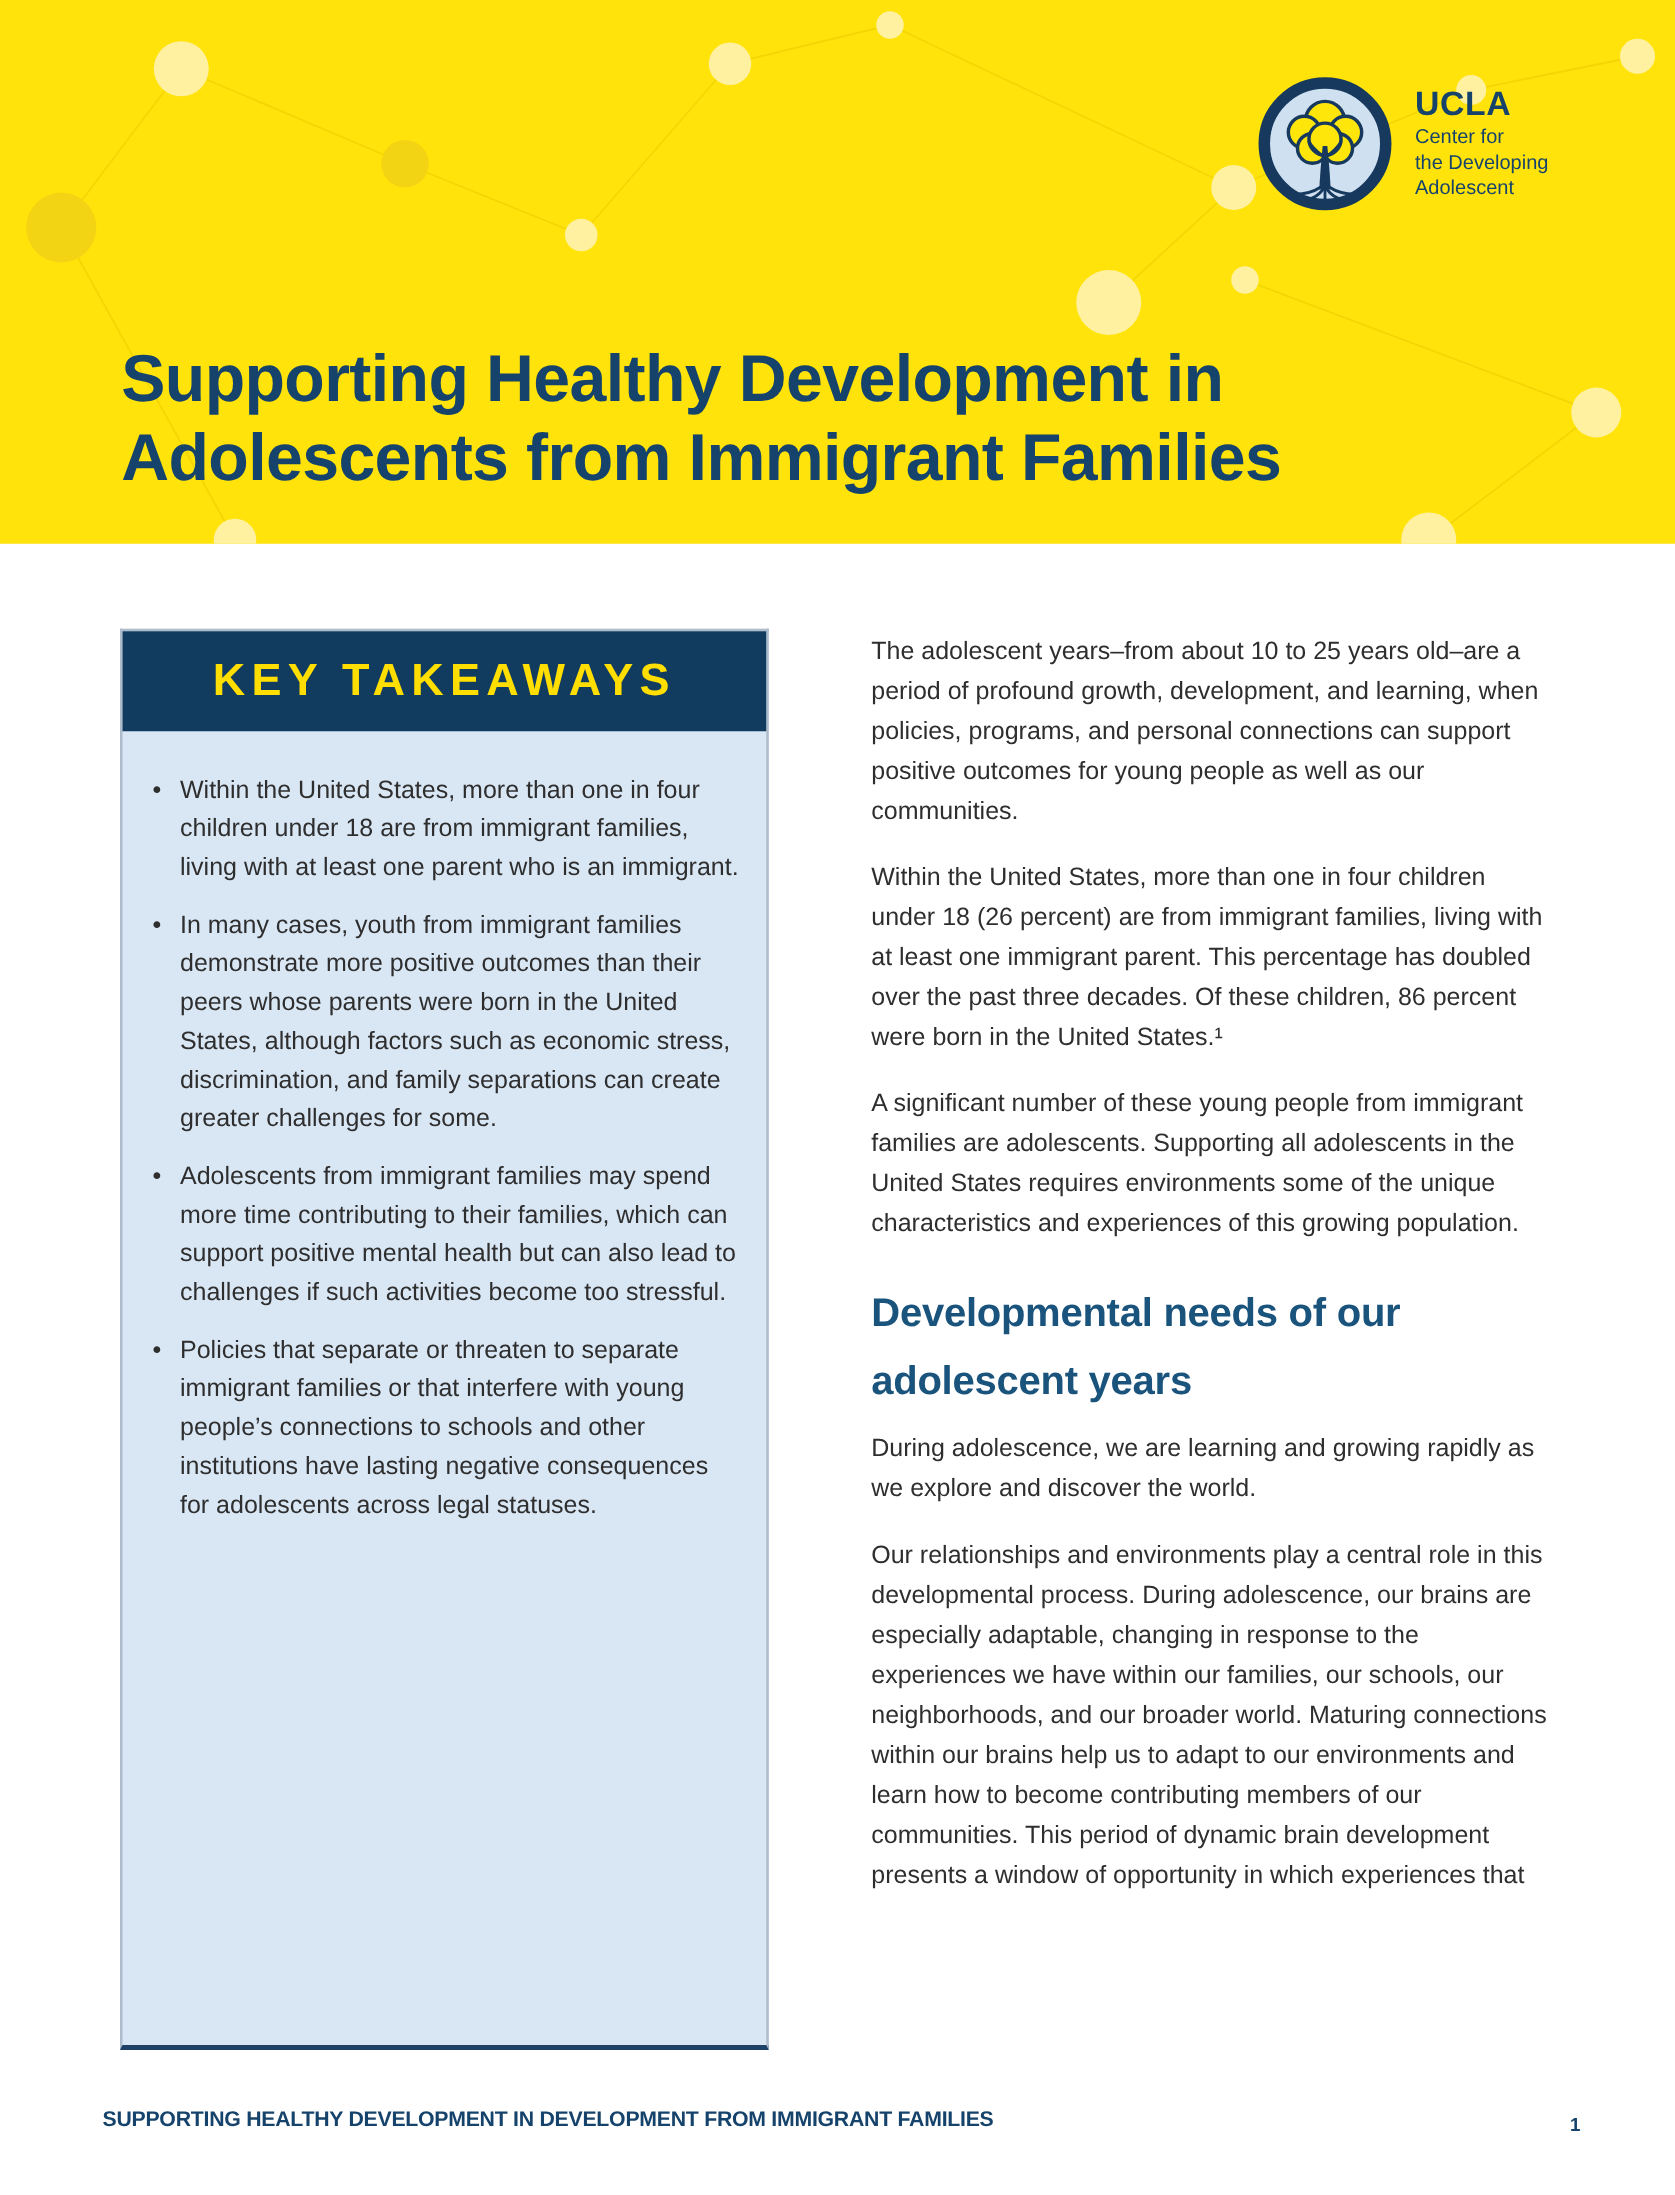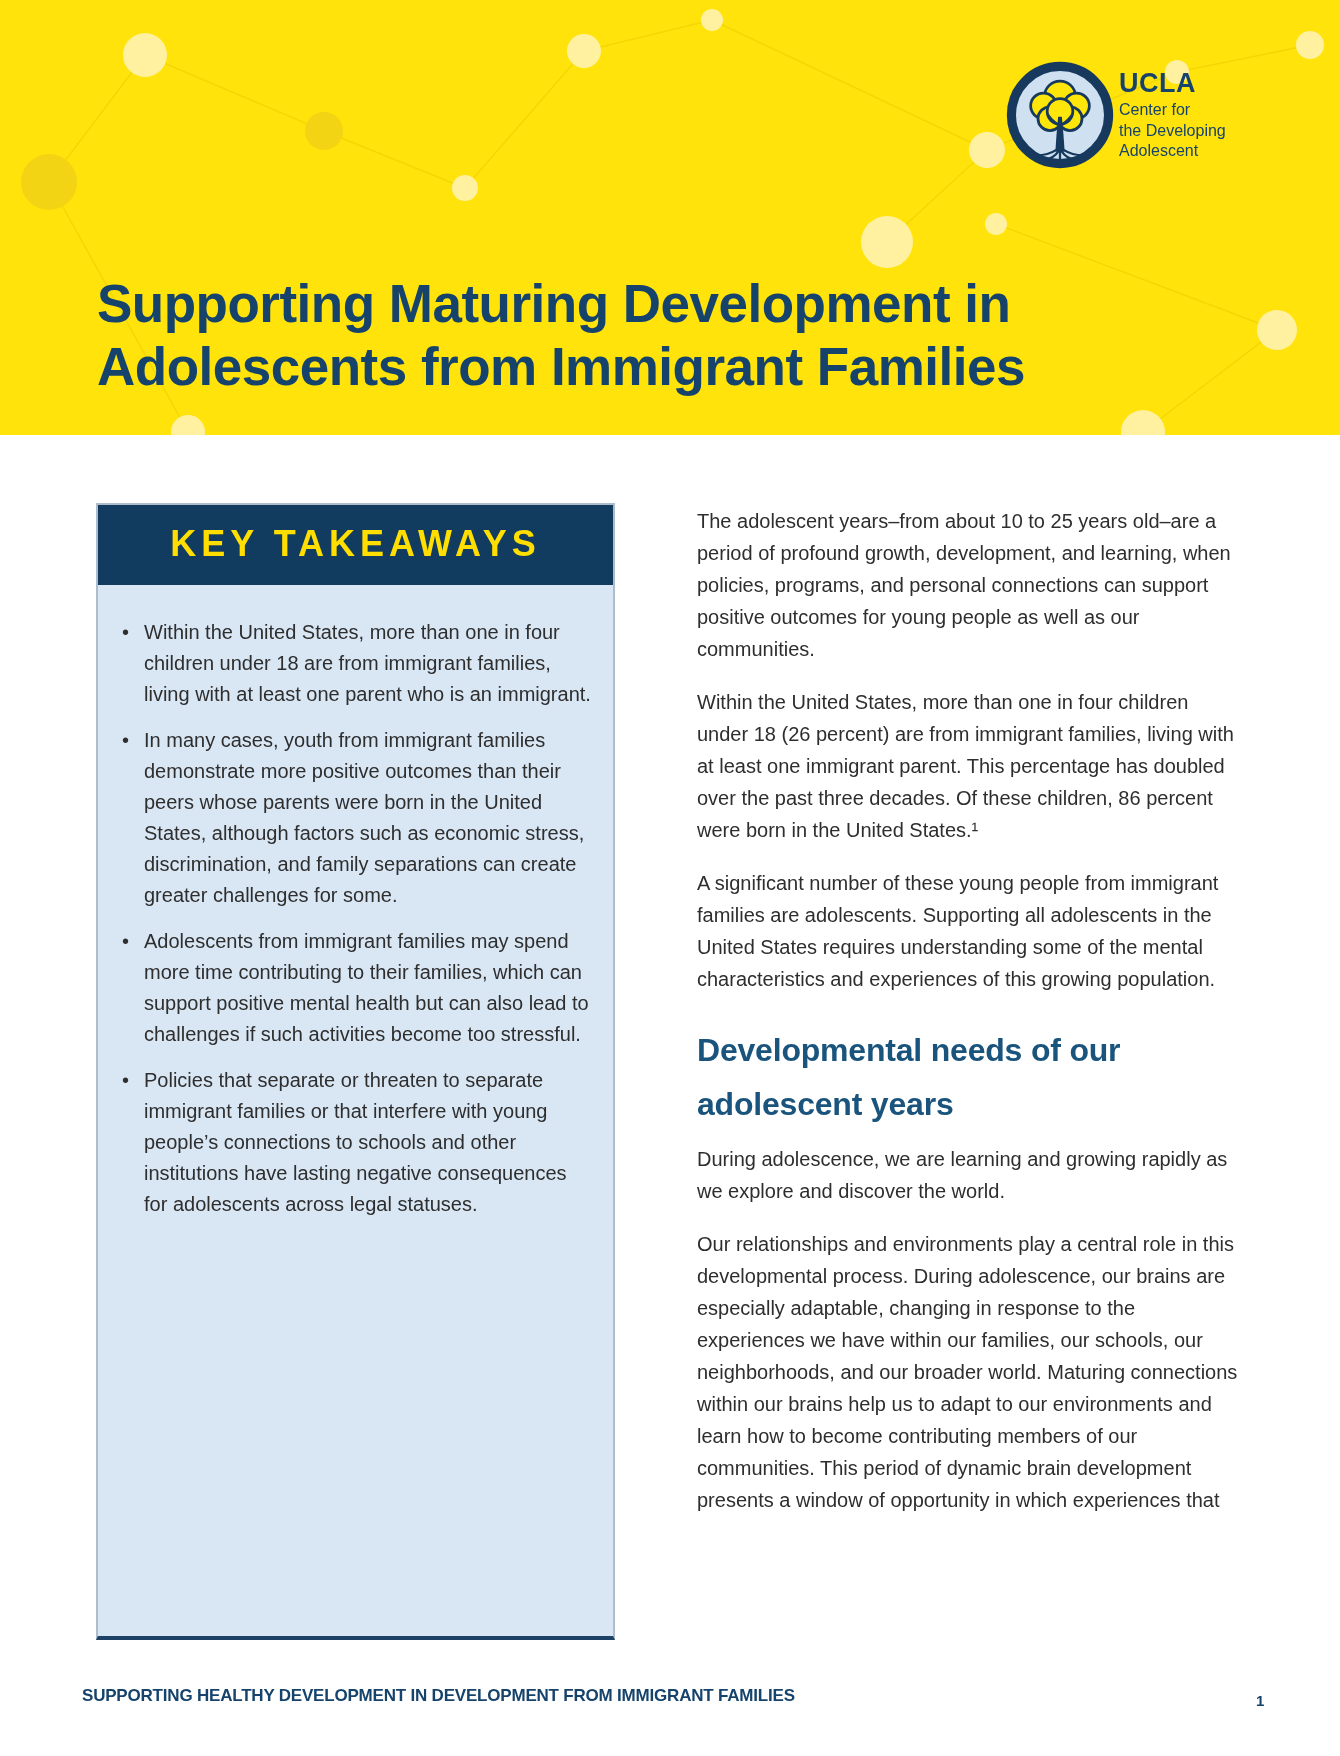--- a/index.html
+++ b/index.html
@@ -17,21 +17,21 @@
   .hero{position:absolute;left:0;top:0;width:1340px;height:435px;background:var(--hero_yellow,#FFE30A);overflow:hidden;}
   .net{position:absolute;left:0;top:0;}
   .dot{position:absolute;border-radius:50%;}
   .dot.light{background:var(--dot_light,#FFF1A0);}
   .dot.dark{background:var(--dot_dark,#F2D414);}
   .title{position:absolute;left:97px;top:272px;font-size:53px;line-height:63px;font-weight:800;
     color:var(--navy,#16436B);letter-spacing:-0.5px;}
   .title span{display:block;}
   .logo{position:absolute;left:1005px;top:60px;display:flex;align-items:flex-start;}
   .logo-mark{width:110px;height:110px;display:block;}
-  .logo-text{margin-left:4px;margin-top:8px;color:var(--navy,#16436B);}
+  .logo-text{margin-left:17px;margin-top:8px;color:var(--navy,#16436B);}
   .logo-org{font-size:27px;font-weight:800;letter-spacing:0.5px;}
   .logo-line{font-size:16px;line-height:19.5px;font-weight:500;margin-top:1px;}
   .logo-line:first-of-type{margin-top:7px;}
   
   .takeaways{position:absolute;left:96px;top:503px;width:519px;height:1137px;
     background:var(--panel_blue,#D9E6F4);border:2px solid #aebccb;border-bottom:4px solid #1d4265;overflow:hidden;}
   .tk-head{position:absolute;left:-2px;top:-2px;width:519px;height:82px;background:var(--band_navy,#113C5F);
     color:var(--takeaway_yellow,#FFDE00);font-size:36px;font-weight:600;letter-spacing:5px;
     display:flex;align-items:center;justify-content:center;}
   .tk-list{position:absolute;left:22px;top:112px;width:472px;list-style:none;}
@@ -110,39 +110,39 @@
       </svg>
       <div class="logo-text">
         <div class="logo-org">UCLA</div>
         <div class="logo-line">Center for</div>
         <div class="logo-line">the Developing</div>
         <div class="logo-line">Adolescent</div>
       </div>
     </div>
 
     <h1 class="title">
-      <span>Supporting Maturing Development in</span>
+      <span>Supporting Healthy Development in</span>
       <span>Adolescents from Immigrant Families</span>
     </h1>
   </header>
 
   <aside class="takeaways">
     <div class="tk-head">KEY TAKEAWAYS</div>
     <ul class="tk-list">
       <li>Within the United States, more than one in four children under 18 are from immigrant families, living with at least one parent who is an immigrant.</li>
       <li>In many cases, youth from immigrant families demonstrate more positive outcomes than their peers whose parents were born in the United States, although factors such as economic stress, discrimination, and family separations can create greater challenges for some.</li>
       <li>Adolescents from immigrant families may spend more time contributing to their families, which can support positive mental health but can also lead to challenges if such activities become too stressful.</li>
       <li>Policies that separate or threaten to separate immigrant families or that interfere with young people’s connections to schools and other institutions have lasting negative consequences for adolescents across legal statuses.</li>
     </ul>
   </aside>
 
   <main class="content">
     <p>The adolescent years–from about 10 to 25 years old–are a period of profound growth, development, and learning, when policies, programs, and personal connections can support positive outcomes for young people as well as our communities.</p>
     <p>Within the United States, more than one in four children under 18 (26 percent) are from immigrant families, living with at least one immigrant parent. This percentage has doubled over the past three decades. Of these children, 86 percent were born in the United States.¹</p>
-    <p>A significant number of these young people from immigrant families are adolescents. Supporting all adolescents in the United States requires understanding some of the mental characteristics and experiences of this growing population.</p>
+    <p>A significant number of these young people from immigrant families are adolescents. Supporting all adolescents in the United States requires environments some of the unique characteristics and experiences of this growing population.</p>
     <h2 class="section-heading">Developmental needs of our adolescent years</h2>
     <p>During adolescence, we are learning and growing rapidly as we explore and discover the world.</p>
     <p>Our relationships and environments play a central role in this developmental process. During adolescence, our brains are especially adaptable, changing in response to the experiences we have within our families, our schools, our neighborhoods, and our broader world. Maturing connections within our brains help us to adapt to our environments and learn how to become contributing members of our communities. This period of dynamic brain development presents a window of opportunity in which experiences that</p>
   </main>
 
   <div class="foot-title">SUPPORTING HEALTHY DEVELOPMENT IN DEVELOPMENT FROM IMMIGRANT FAMILIES</div>
   <div class="foot-page">1</div>
 
 </div>
 

